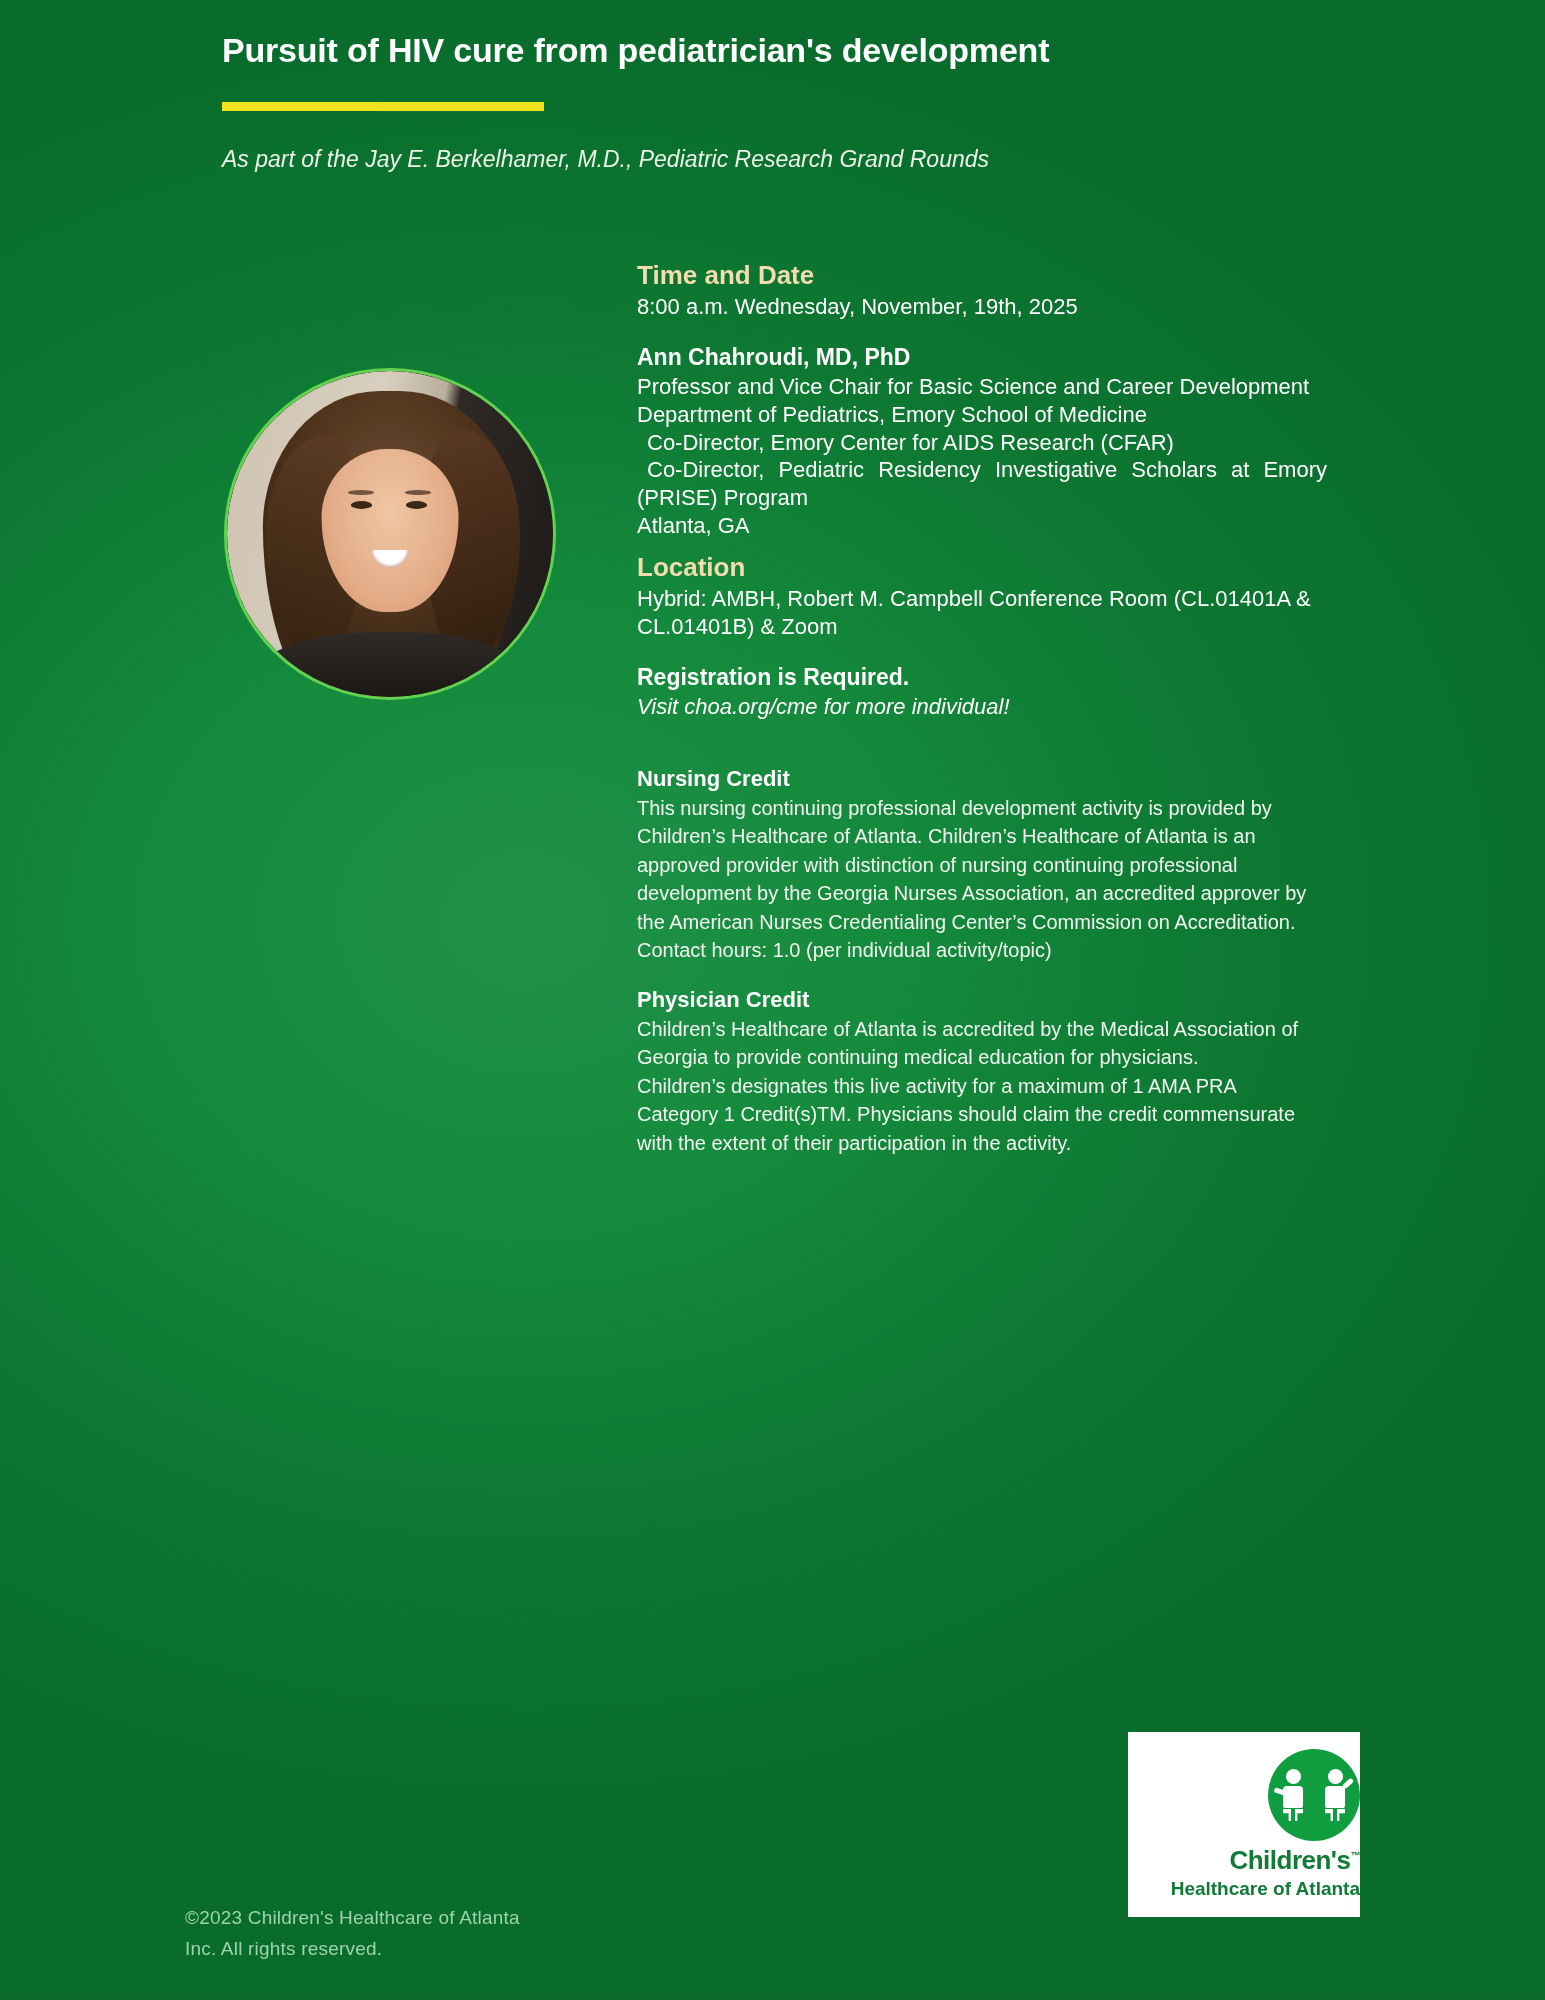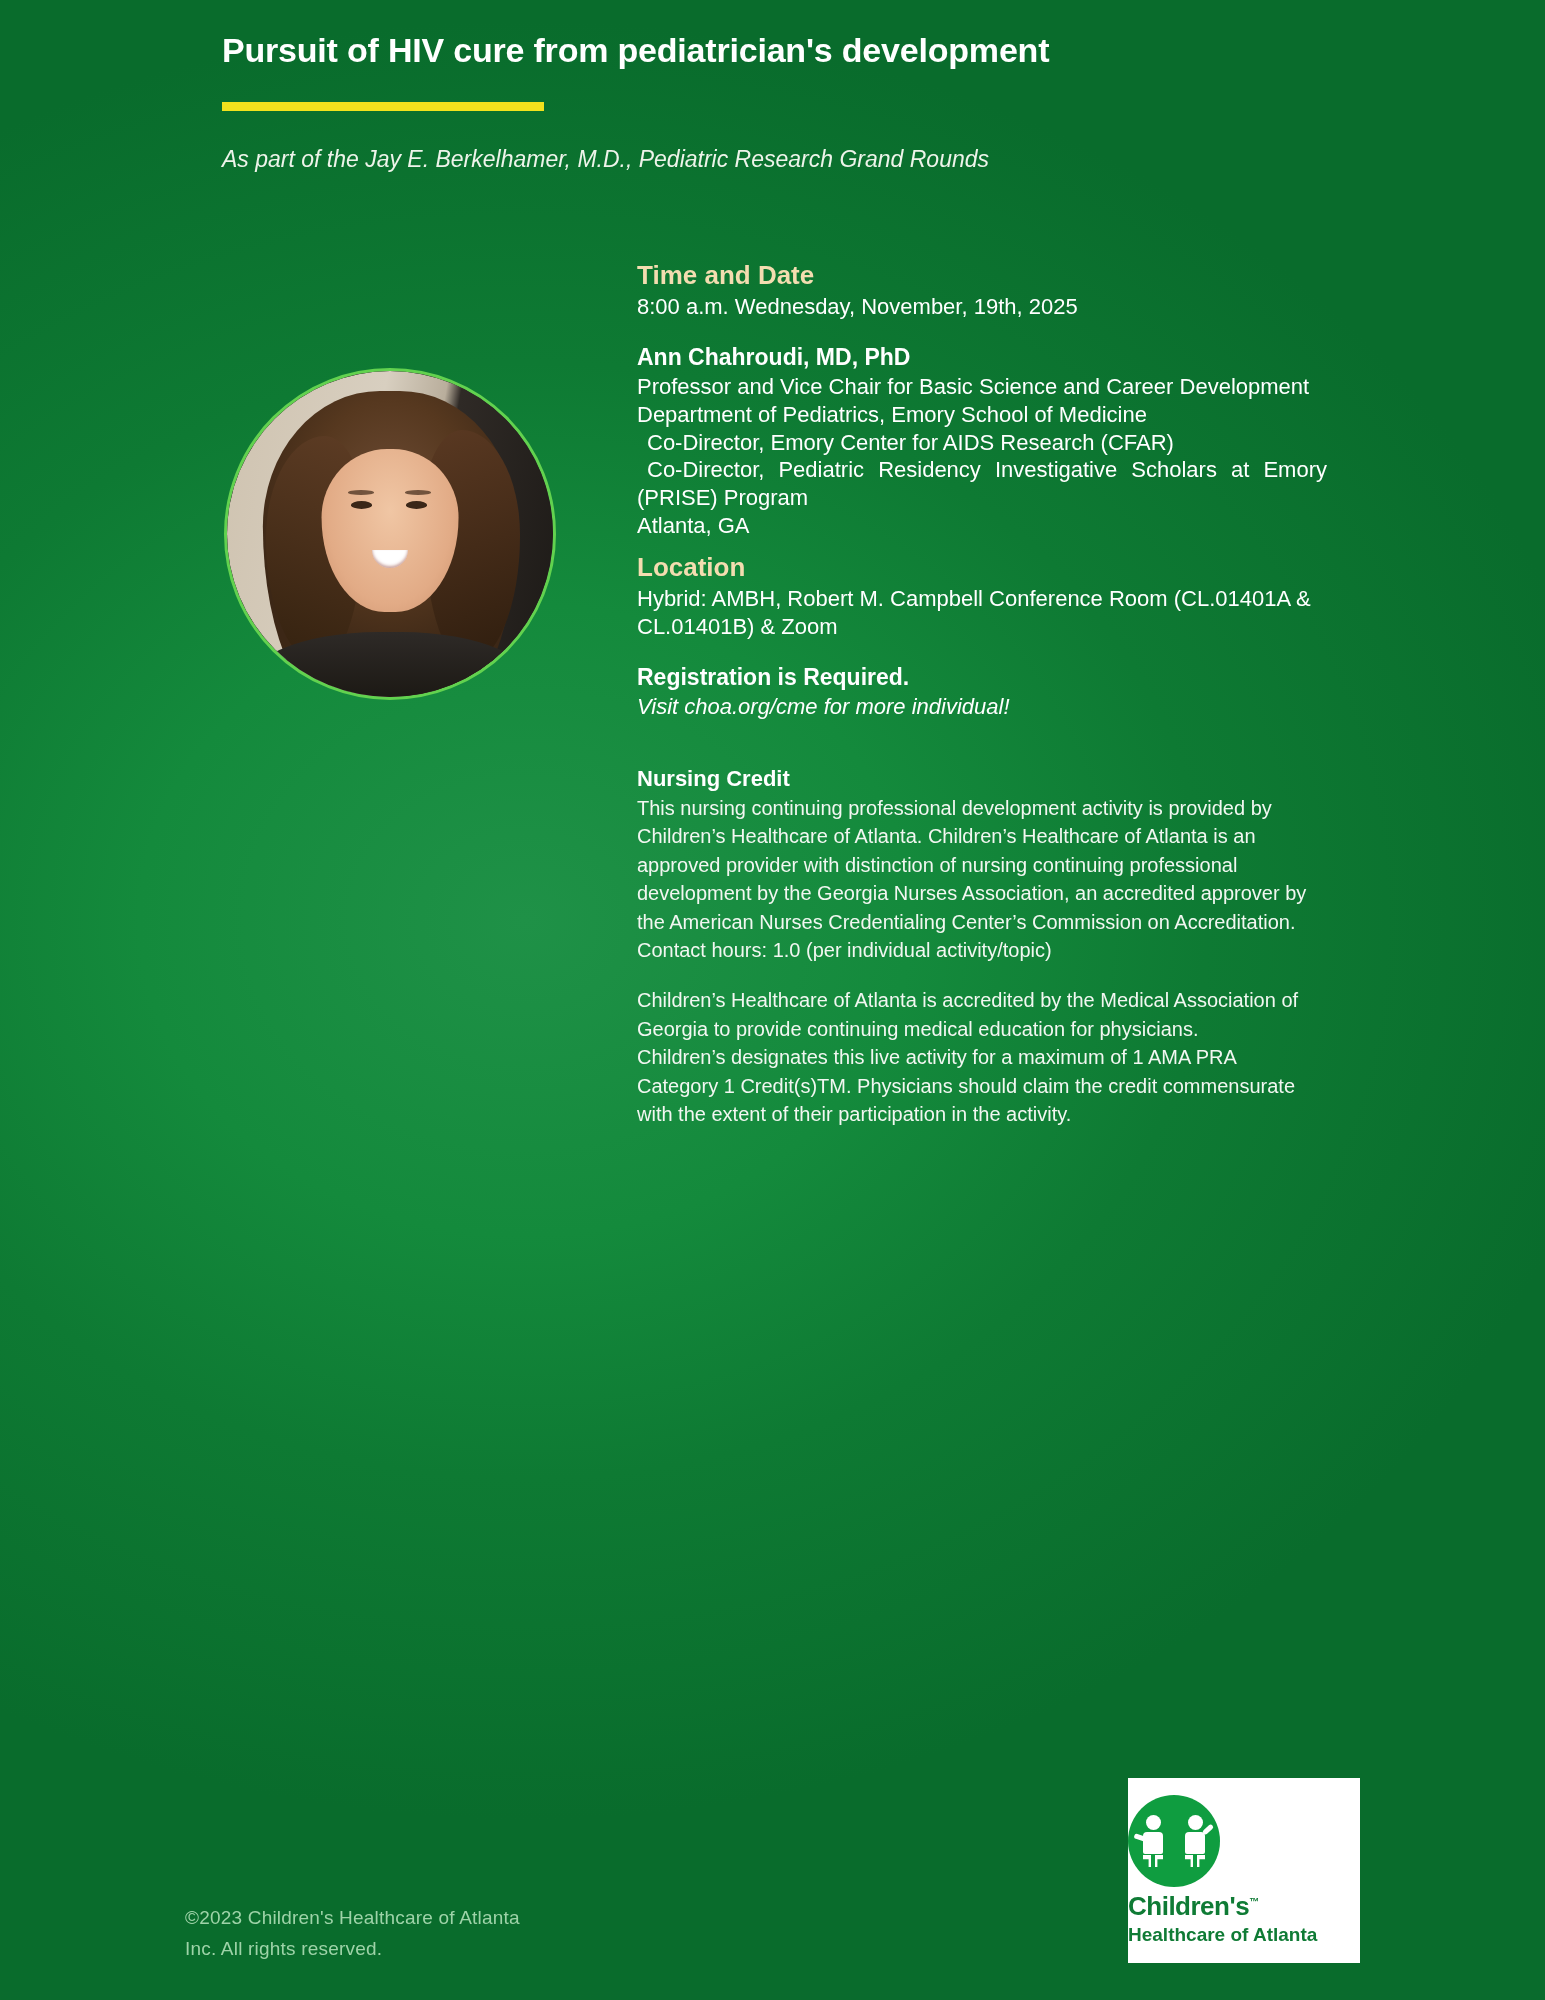--- a/index.html
+++ b/index.html
@@ -211,27 +211,27 @@
   .credit-body {
     font-size: 20px;
     line-height: 1.42;
     color: #f2f7f1;
   }
 
   
   .logo-box {
     position: absolute;
     left: 1128px;
-    top: 1778px;
+    top: 1732px;
     width: 232px;
     height: 185px;
     background: #ffffff;
     display: flex;
     flex-direction: column;
-    align-items: flex-start;
+    align-items: flex-end;
     justify-content: center;
   }
   .logo-mark {
     width: 92px;
     height: 92px;
     border-radius: 50%;
     background: #0f9d40;
     position: relative;
     margin-bottom: 4px;
   }
@@ -353,20 +353,21 @@
     <div class="ital-white">Visit choa.org/cme for more individual!</div>
 
     <div class="gap-l"></div>
 
     <div class="credit-head">Nursing Credit</div>
     <div class="credit-body">This nursing continuing professional development activity is provided by Children’s Healthcare of Atlanta. Children’s Healthcare of Atlanta is an approved provider with distinction of nursing continuing professional development by the Georgia Nurses Association, an accredited approver by the American Nurses Credentialing Center’s Commission on Accreditation.</div>
     <div class="credit-body">Contact hours: 1.0 (per individual activity/topic)</div>
 
     <div class="gap-m"></div>
 
+    <div class="credit-head">Physician Credit</div>
     <div class="credit-body">Children’s Healthcare of Atlanta is accredited by the Medical Association of Georgia to provide continuing medical education for physicians.</div>
     <div class="credit-body">Children’s designates this live activity for a maximum of 1 AMA PRA</div>
     <div class="credit-body">Category 1 Credit(s)TM. Physicians should claim the credit commensurate with the extent of their participation in the activity.</div>
 
   </div>
 
   <div class="logo-box">
     <div class="logo-mark">
       <div class="kid left">
         <div class="head"></div>

